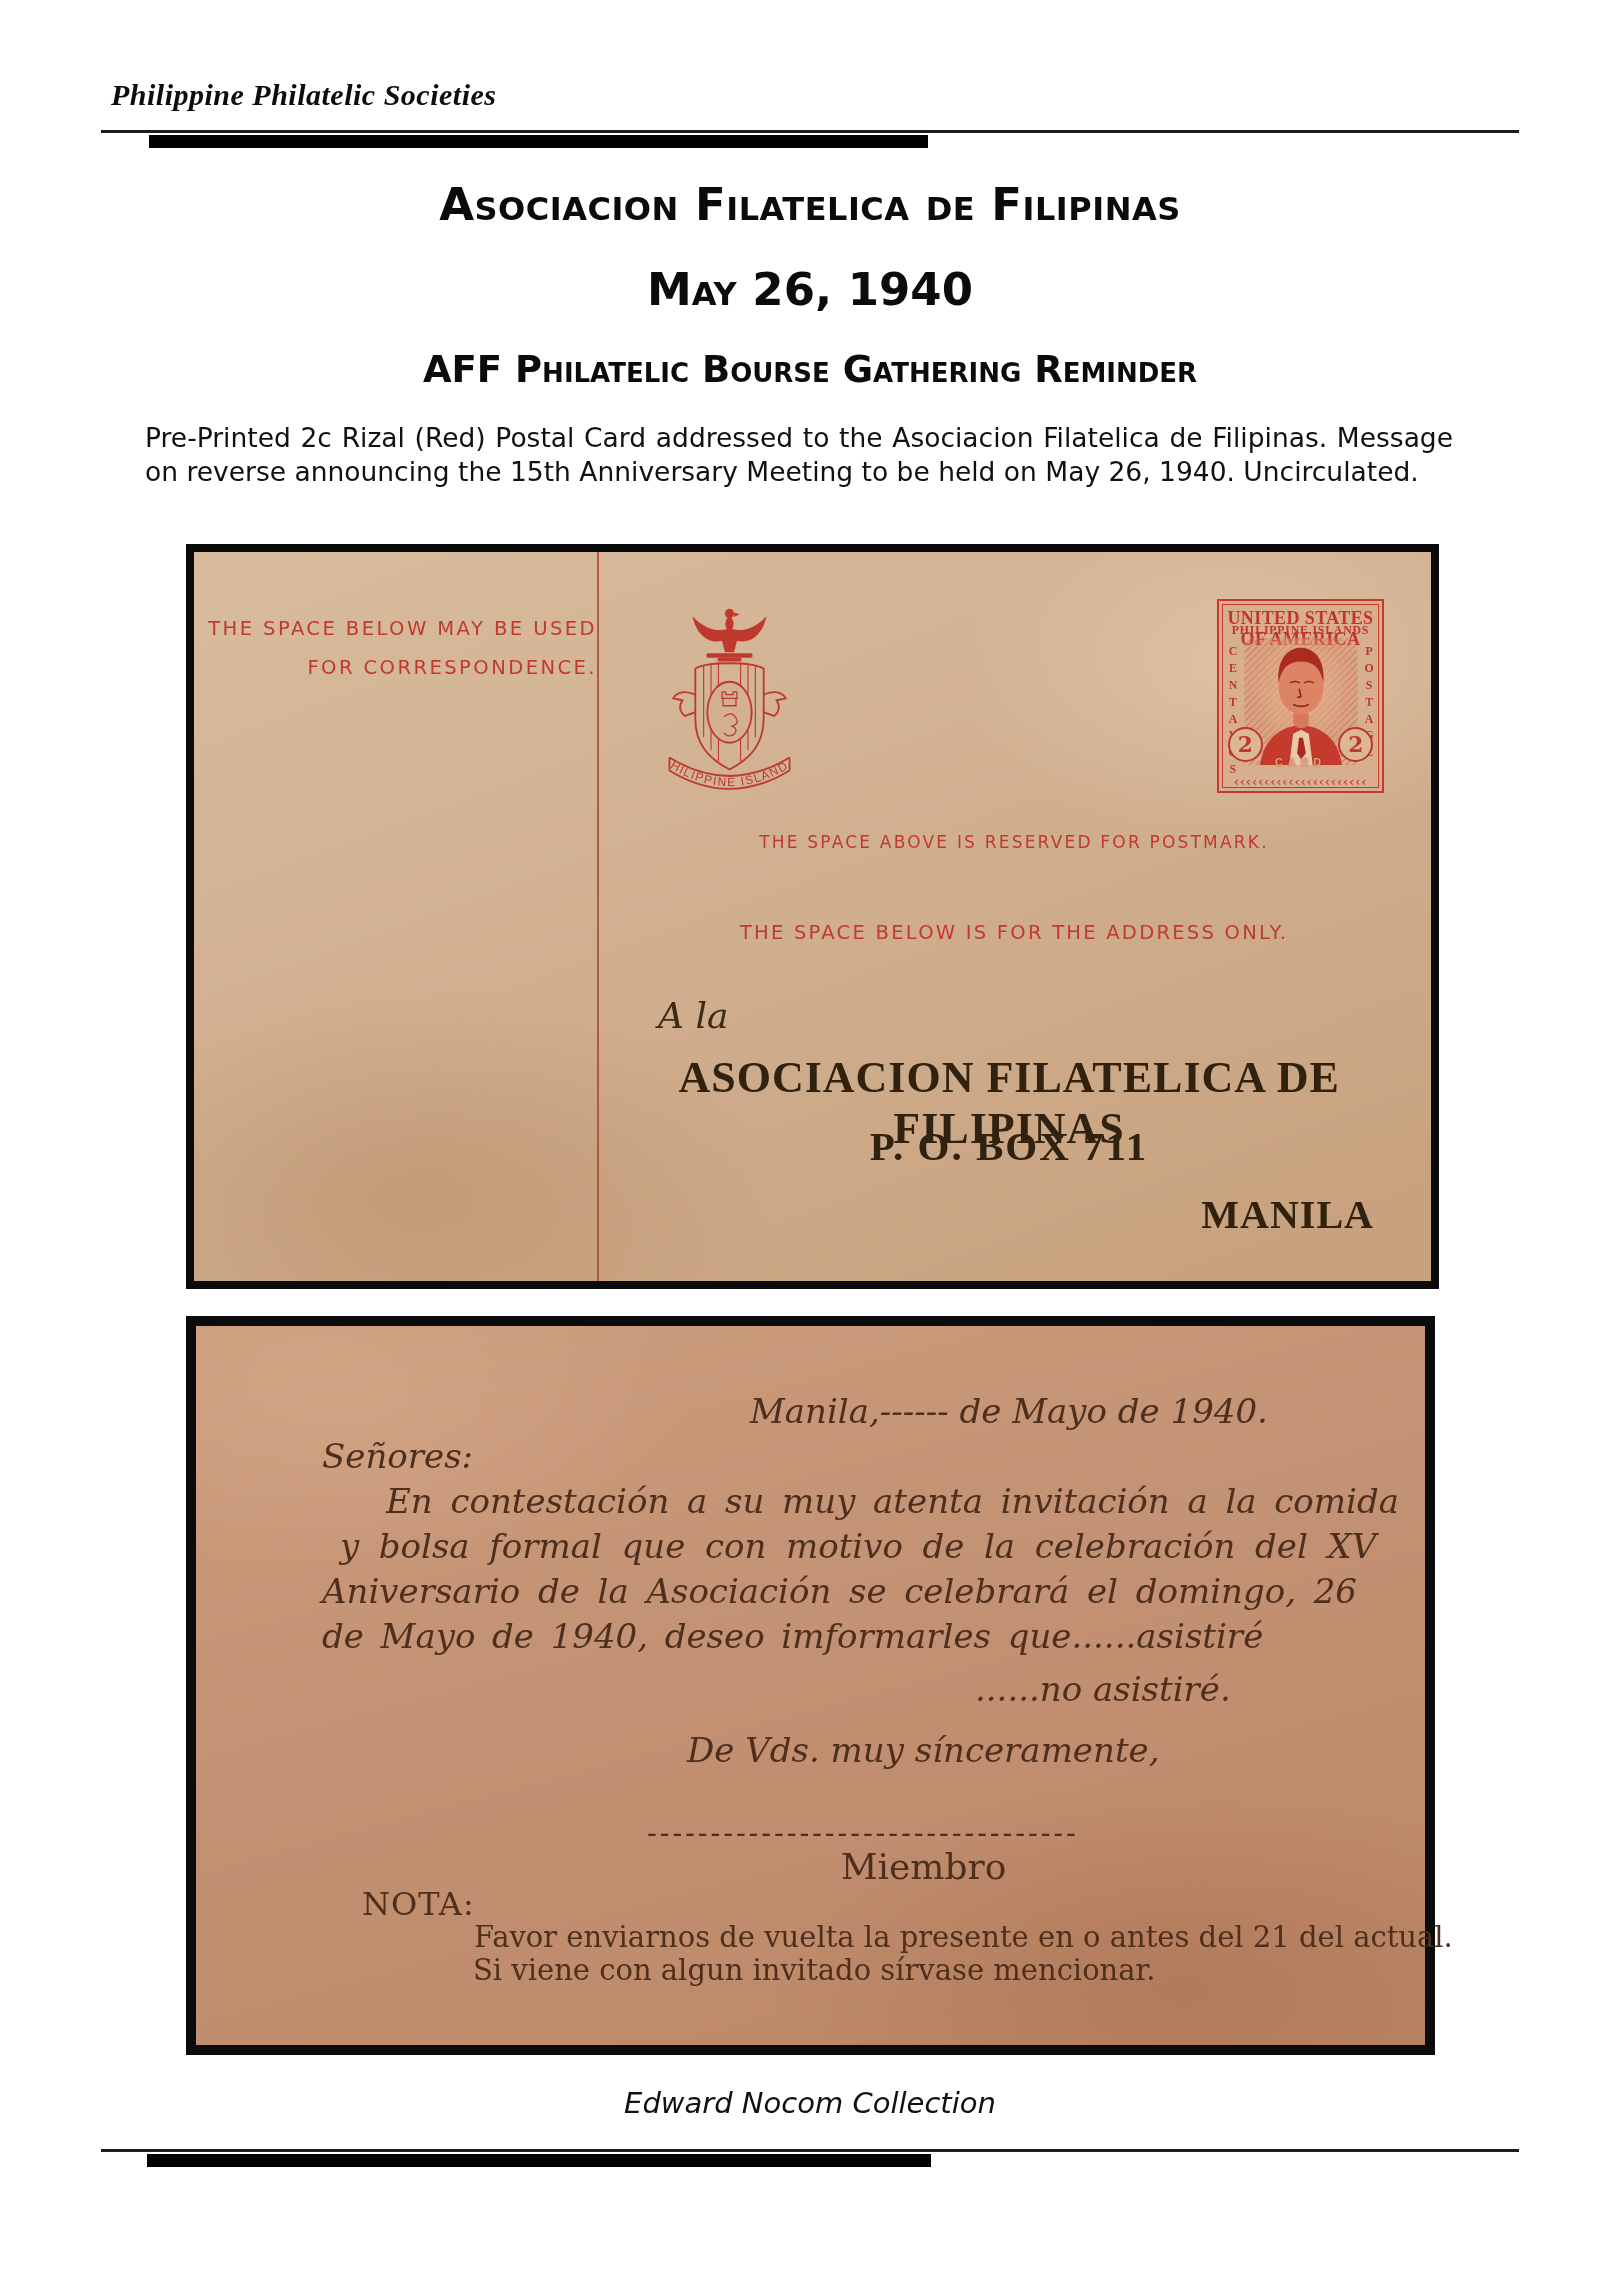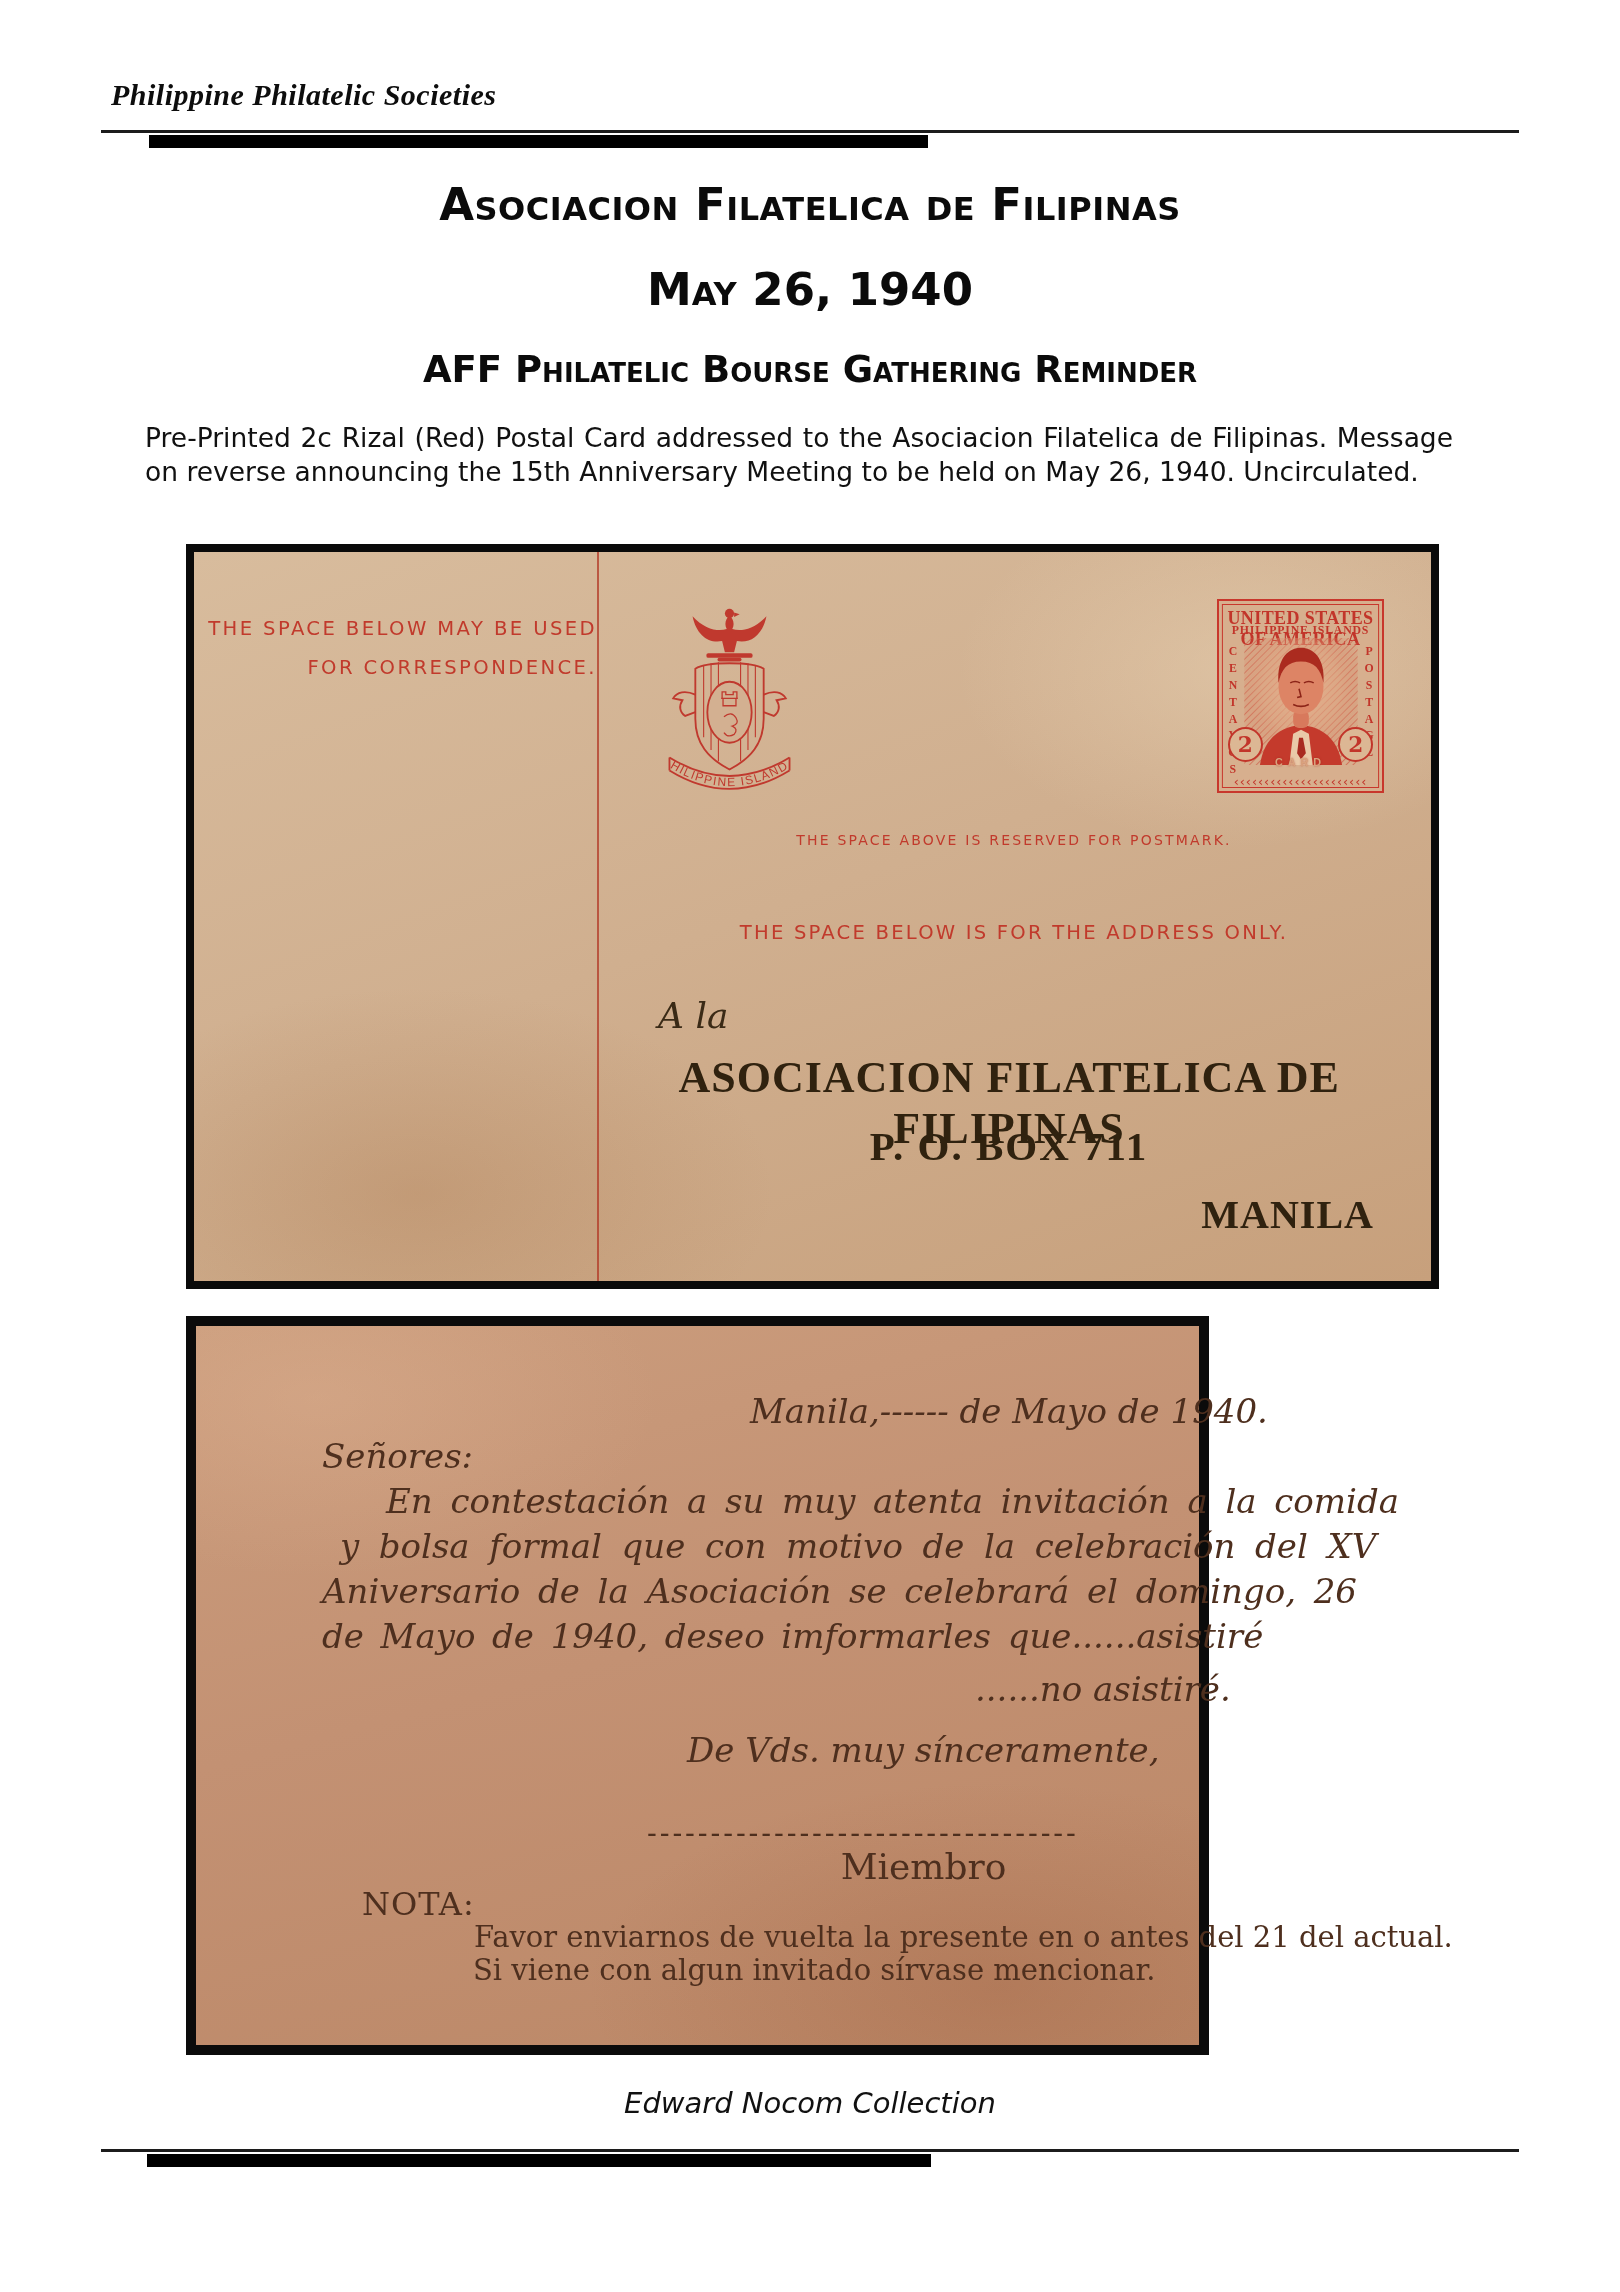--- a/index.html
+++ b/index.html
@@ -35,21 +35,21 @@
         radial-gradient(510px 294px at 18% 88%,rgba(168,116,74,0.30),rgba(168,116,74,0) 70%),
         radial-gradient(412px 255px at 85% 16%,rgba(235,214,183,0.45),rgba(235,214,183,0) 70%),
         linear-gradient(160deg,#d8bc9d 0%,#d0af8f 48%,#c7a07c 100%);}
   .cf-inner{position:absolute;inset:0;}
   .cf-divider{position:absolute;left:403px;top:0;bottom:0;width:2px;
       background:rgba(178,56,38,0.75);}
   .cf-corr{position:absolute;left:0;top:57px;width:403px;text-align:right;
       color:#c13a2c;font-size:19.6px;letter-spacing:2.4px;line-height:39px;
       font-family:"DejaVu Sans",sans-serif;}
   .cf-postmark-note{position:absolute;left:403px;right:0;top:280px;text-align:center;
-      color:#c13a2c;font-size:14px;letter-spacing:2.2px;
+      color:#c13a2c;font-size:17px;letter-spacing:2.2px;
       font-family:"DejaVu Sans",sans-serif;}
   .cf-postalcard{position:absolute;left:403px;right:0;top:302px;text-align:center;
       color:#c5382b;font-size:61px;letter-spacing:23.5px;font-weight:400;
       font-family:"Liberation Sans",sans-serif;}
   .cf-address-note{position:absolute;left:403px;right:0;top:369px;text-align:center;
       color:#c13a2c;font-size:19.6px;letter-spacing:2.2px;
       font-family:"DejaVu Sans",sans-serif;}
   .cf-ala{position:absolute;left:464px;top:443px;color:#3a2a16;
       font-family:"DejaVu Serif",serif;font-style:italic;font-size:36px;}
   .cf-name{position:absolute;left:403px;right:9.8px;top:500px;text-align:center;
@@ -86,21 +86,21 @@
   .stamp-num-l{left:8.8px;}
   .stamp-num-r{right:8.8px;}
   .stamp-name{position:absolute;left:0;right:0;bottom:23.5px;text-align:center;
       color:#d9a37e;font-size:10.8px;letter-spacing:4.9px;font-weight:bold;
       font-family:"Liberation Sans",sans-serif;text-shadow:0 0 2px rgba(160,30,20,.6);}
   .stamp-band{position:absolute;left:3.9px;right:3.9px;bottom:2px;text-align:center;
       color:#c2352a;font-size:12.7px;letter-spacing:1px;line-height:13.7px;overflow:hidden;
       white-space:nowrap;font-family:"DejaVu Sans",sans-serif;}
 
   
-  .card-back{position:absolute;left:186px;top:1316px;width:1023px;height:739px;
+  .card-back{position:absolute;left:186px;top:1316px;width:1249px;height:739px;
       box-sizing:border-box;border:10.8px solid #0b0b0b;
       background:
         radial-gradient(588px 294px at 80% 92%,rgba(150,84,52,0.28),rgba(150,84,52,0) 70%),
         radial-gradient(490px 255px at 12% 10%,rgba(226,182,150,0.35),rgba(226,182,150,0) 70%),
         linear-gradient(165deg,#cb9d7d 0%,#c39173 45%,#bb8766 100%);}
   .cb-line{position:absolute;color:#4e2f1e;white-space:nowrap;
       font-family:"DejaVu Serif",serif;font-style:italic;font-size:34px;}
   .cb-roman{font-style:normal;font-family:"DejaVu Serif",serif;}
   .cb-dateline{left:554px;top:65px;}
   .cb-salutation{left:126px;top:110px;}

